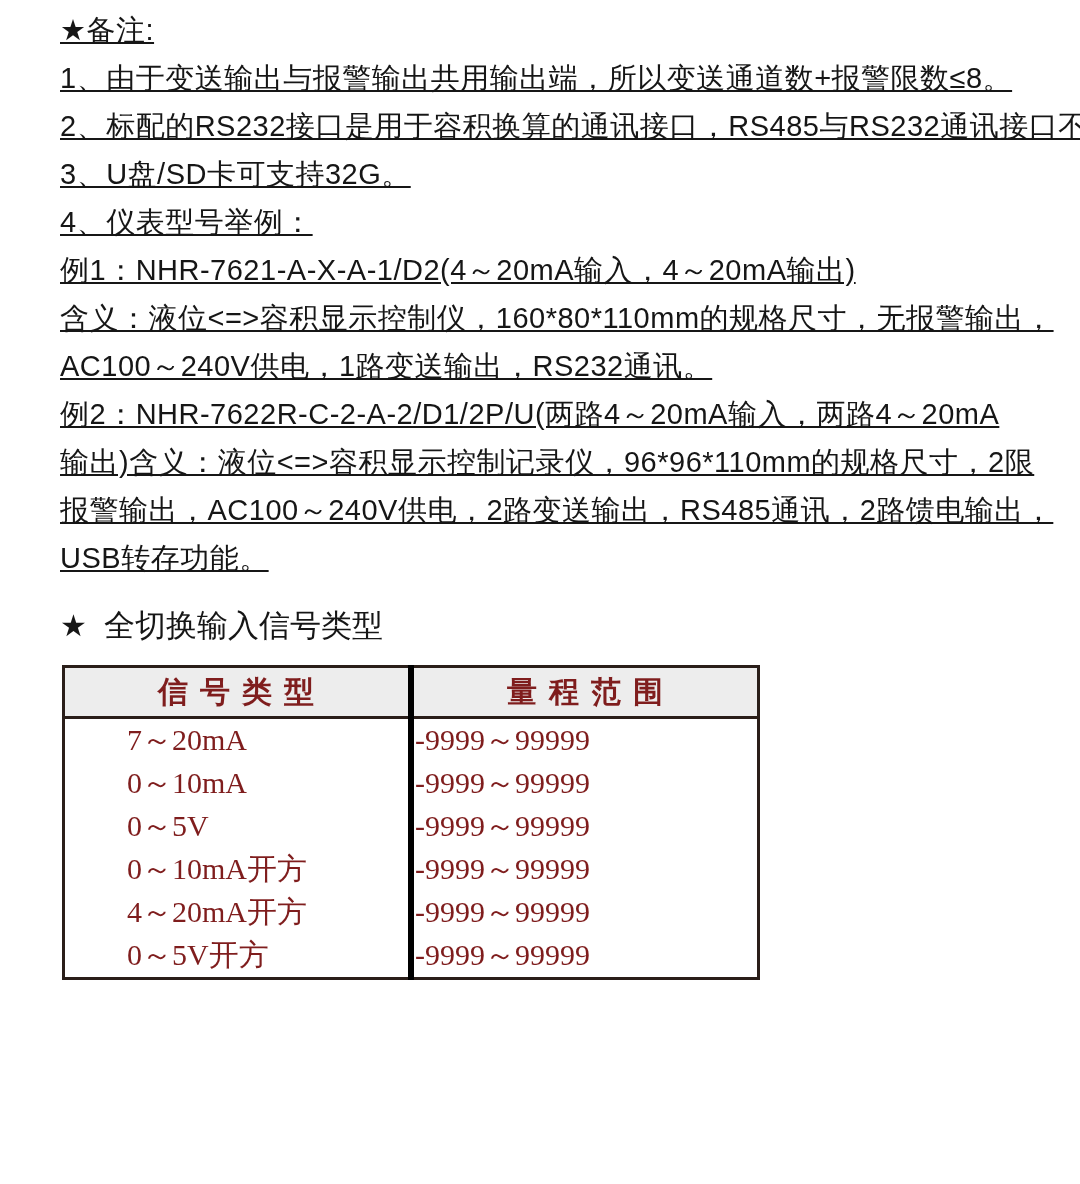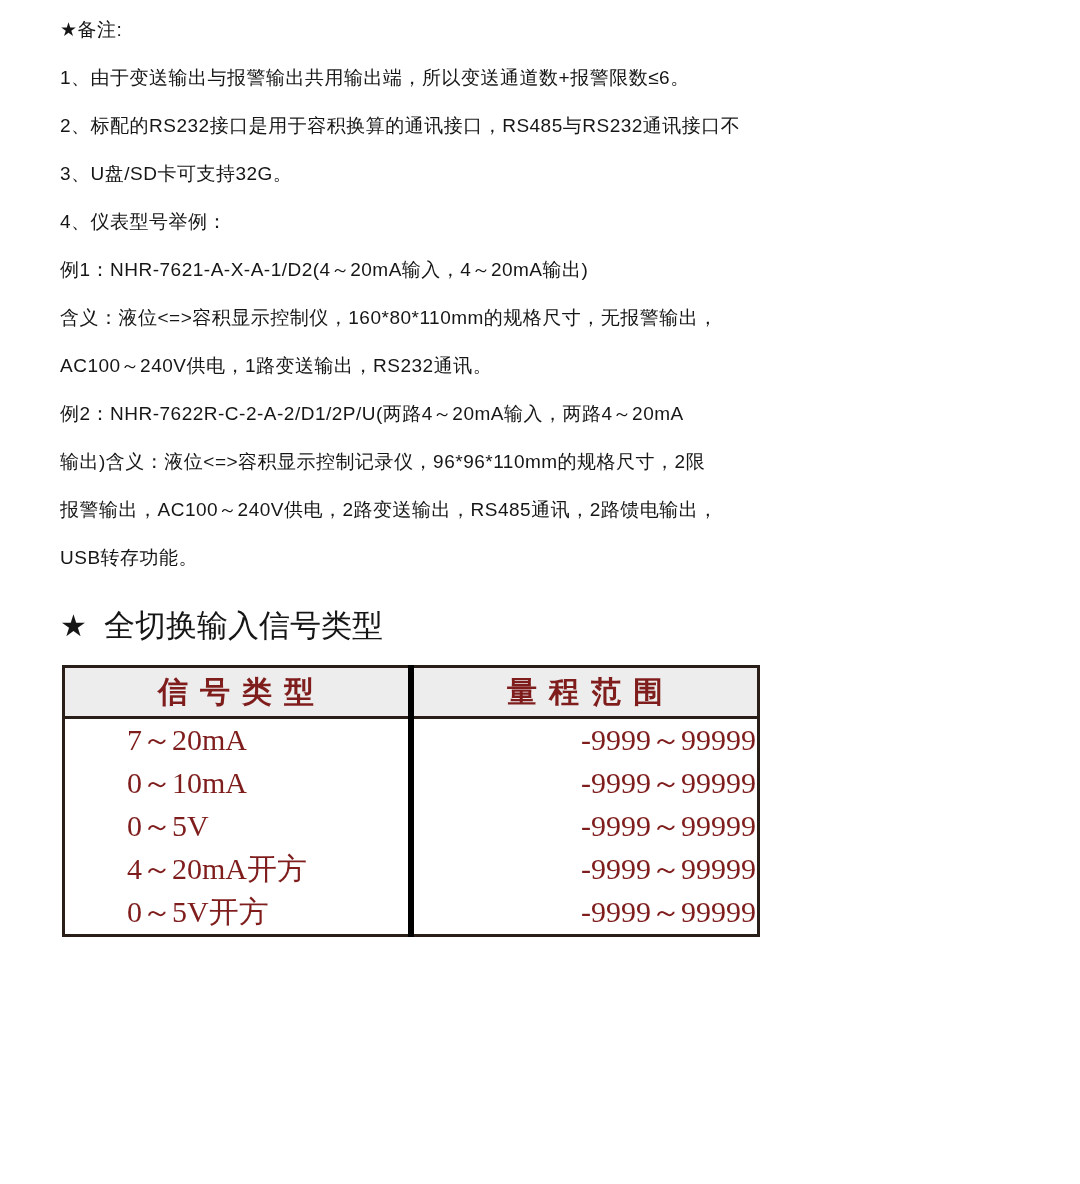--- a/index.html
+++ b/index.html
@@ -15,24 +15,25 @@
   .page {
     box-sizing: border-box;
     width: 1080px;
     height: 1184px;
     padding: 6px 0 0 60px;
   }
   
   .remarks .line {
     height: 48px;
     line-height: 48px;
-    font-size: 19px;
+    font-size: 29px;
     font-weight: 500;
     white-space: nowrap;
     letter-spacing: 0.5px;
+    text-decoration: underline;
   }
   
   .section-heading {
     margin-top: 20px;
     height: 48px;
     line-height: 48px;
     font-size: 31px;
     font-weight: 500;
     white-space: nowrap;
   }
@@ -67,30 +68,30 @@
   table.signal-table td + td {
     border-left: 6px solid #000000;
   }
   table.signal-table tbody td {
     height: 35px;
     font-size: 30px;
     vertical-align: middle;
     white-space: nowrap;
   }
   td.sig { padding-left: 62px; text-align: left; }
-  td.rng { text-align: right; margin-left: 27px; }
+  td.rng { text-align: left; margin-left: 27px; }
 </style>
 </head>
 <body>
 
 <div class="page">
 
   <div class="remarks">
     <div class="line">★备注:</div>
-    <div class="line">1、由于变送输出与报警输出共用输出端，所以变送通道数+报警限数≤6。</div>
+    <div class="line">1、由于变送输出与报警输出共用输出端，所以变送通道数+报警限数≤8。</div>
     <div class="line">2、标配的RS232接口是用于容积换算的通讯接口，RS485与RS232通讯接口不</div>
     <div class="line">3、U盘/SD卡可支持32G。</div>
     <div class="line">4、仪表型号举例：</div>
     <div class="line">例1：NHR-7621-A-X-A-1/D2(4～20mA输入，4～20mA输出)</div>
     <div class="line">含义：液位&lt;=&gt;容积显示控制仪，160*80*110mm的规格尺寸，无报警输出，</div>
     <div class="line">AC100～240V供电，1路变送输出，RS232通讯。</div>
     <div class="line">例2：NHR-7622R-C-2-A-2/D1/2P/U(两路4～20mA输入，两路4～20mA</div>
     <div class="line">输出)含义：液位&lt;=&gt;容积显示控制记录仪，96*96*110mm的规格尺寸，2限</div>
     <div class="line">报警输出，AC100～240V供电，2路变送输出，RS485通讯，2路馈电输出，</div>
     <div class="line">USB转存功能。</div>
@@ -118,20 +119,24 @@
       </tr>
       <tr>
         <td class="sig">0～10mA</td>
         <td class="rng">-9999～99999</td>
       </tr>
       <tr>
         <td class="sig">0～5V</td>
         <td class="rng">-9999～99999</td>
       </tr>
       <tr>
+        <td class="sig">0～10mA开方</td>
+        <td class="rng">-9999～99999</td>
+      </tr>
+      <tr>
         <td class="sig">4～20mA开方</td>
         <td class="rng">-9999～99999</td>
       </tr>
       <tr>
         <td class="sig">0～5V开方</td>
         <td class="rng">-9999～99999</td>
       </tr>
     </tbody>
   </table>
 

